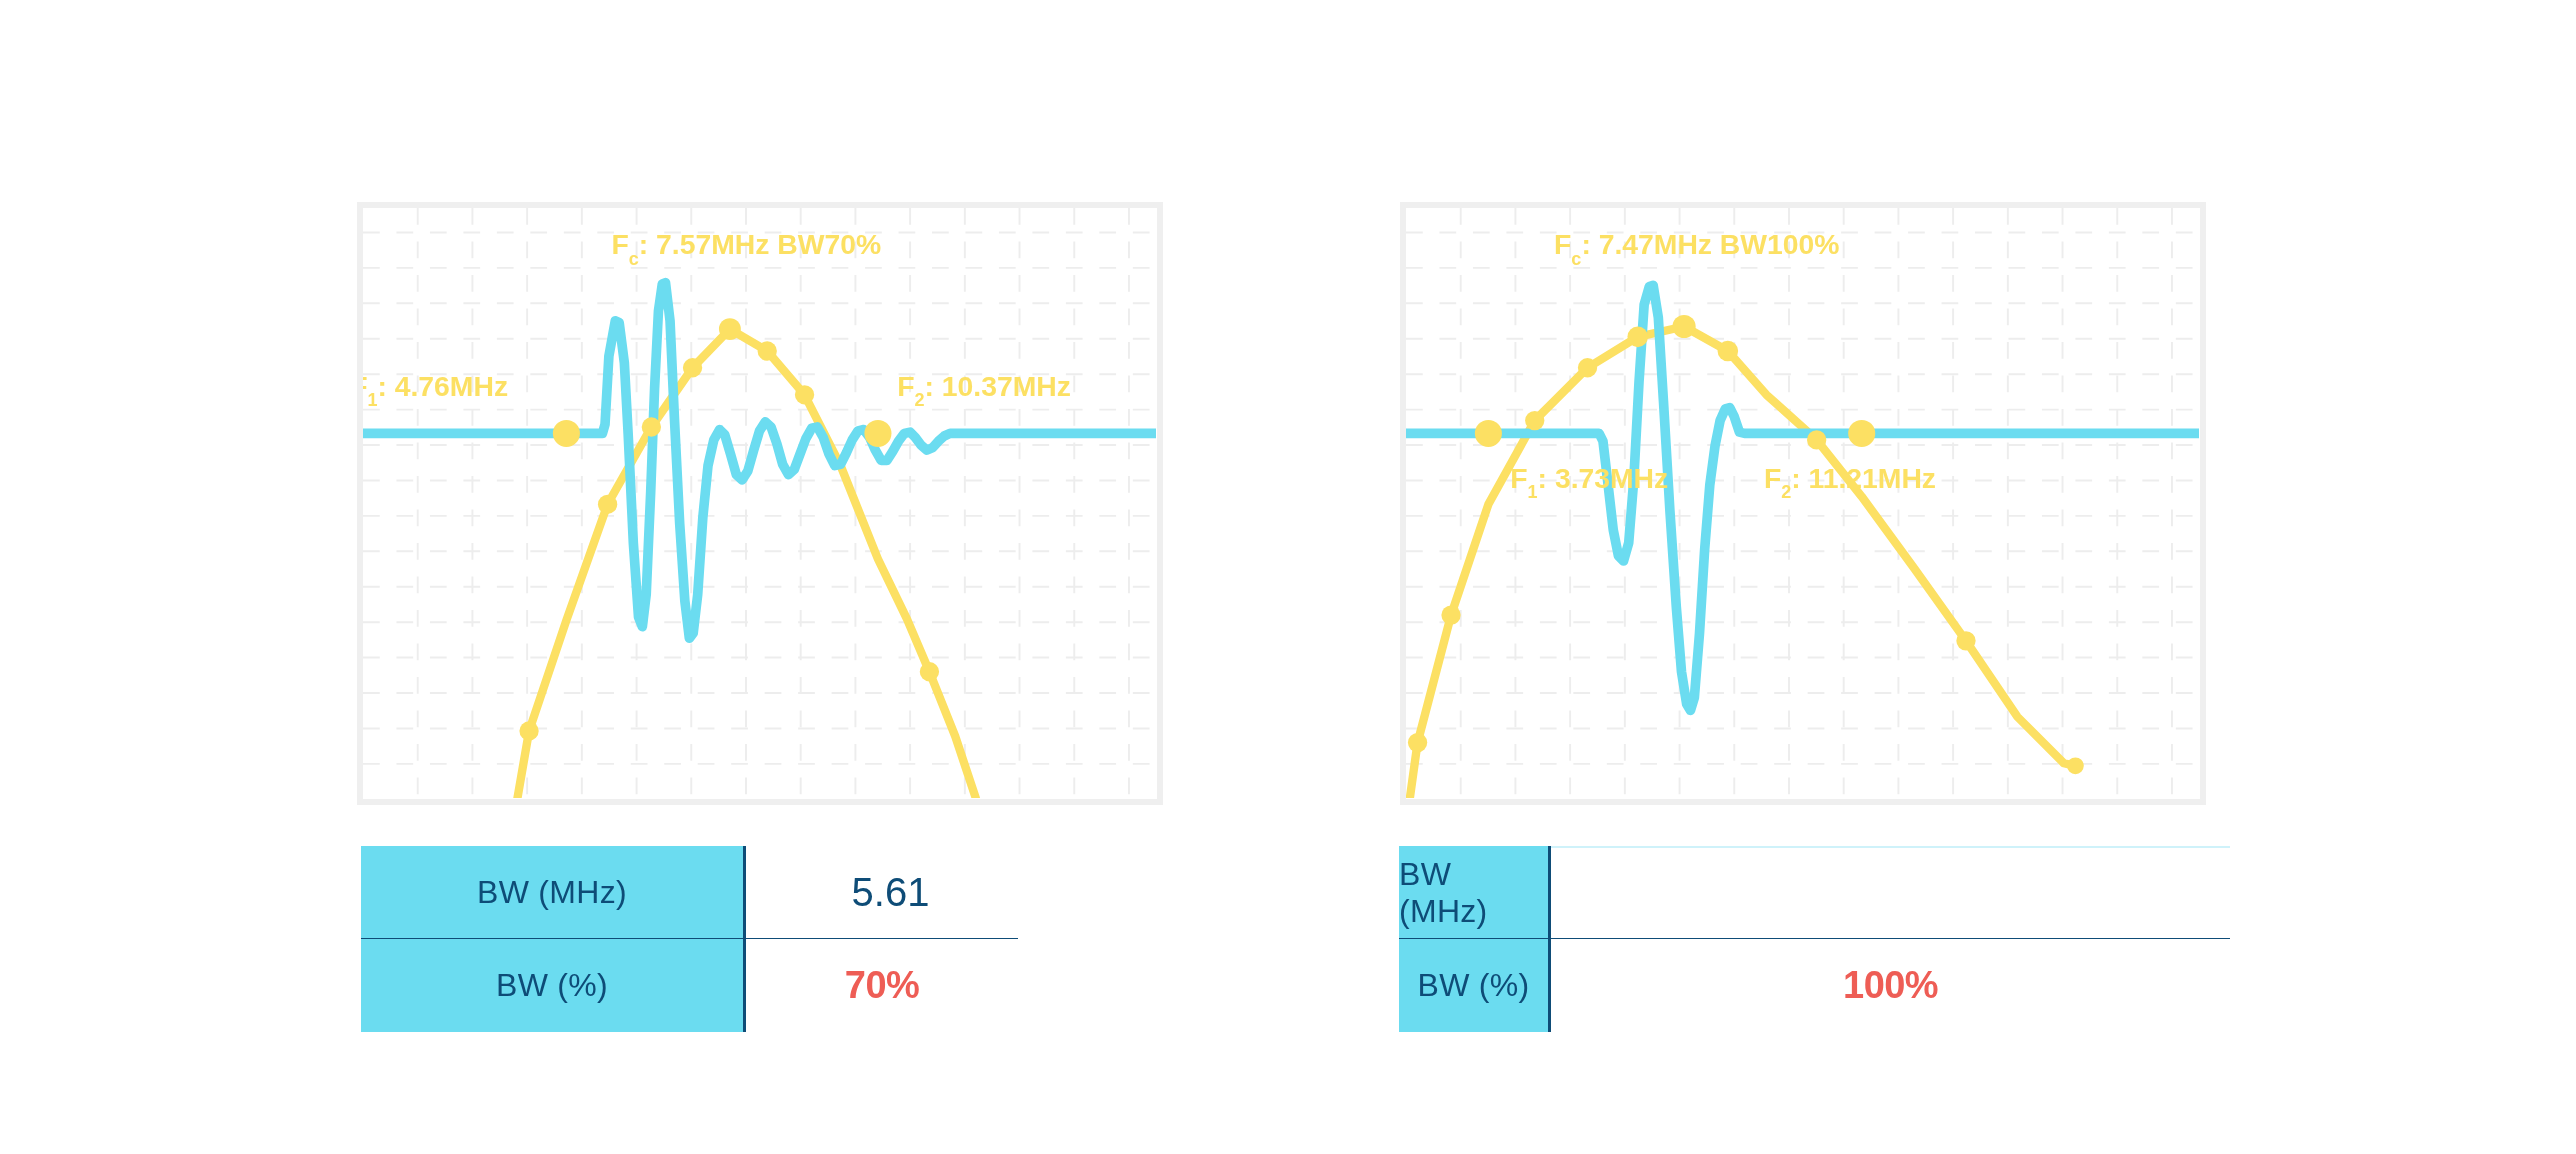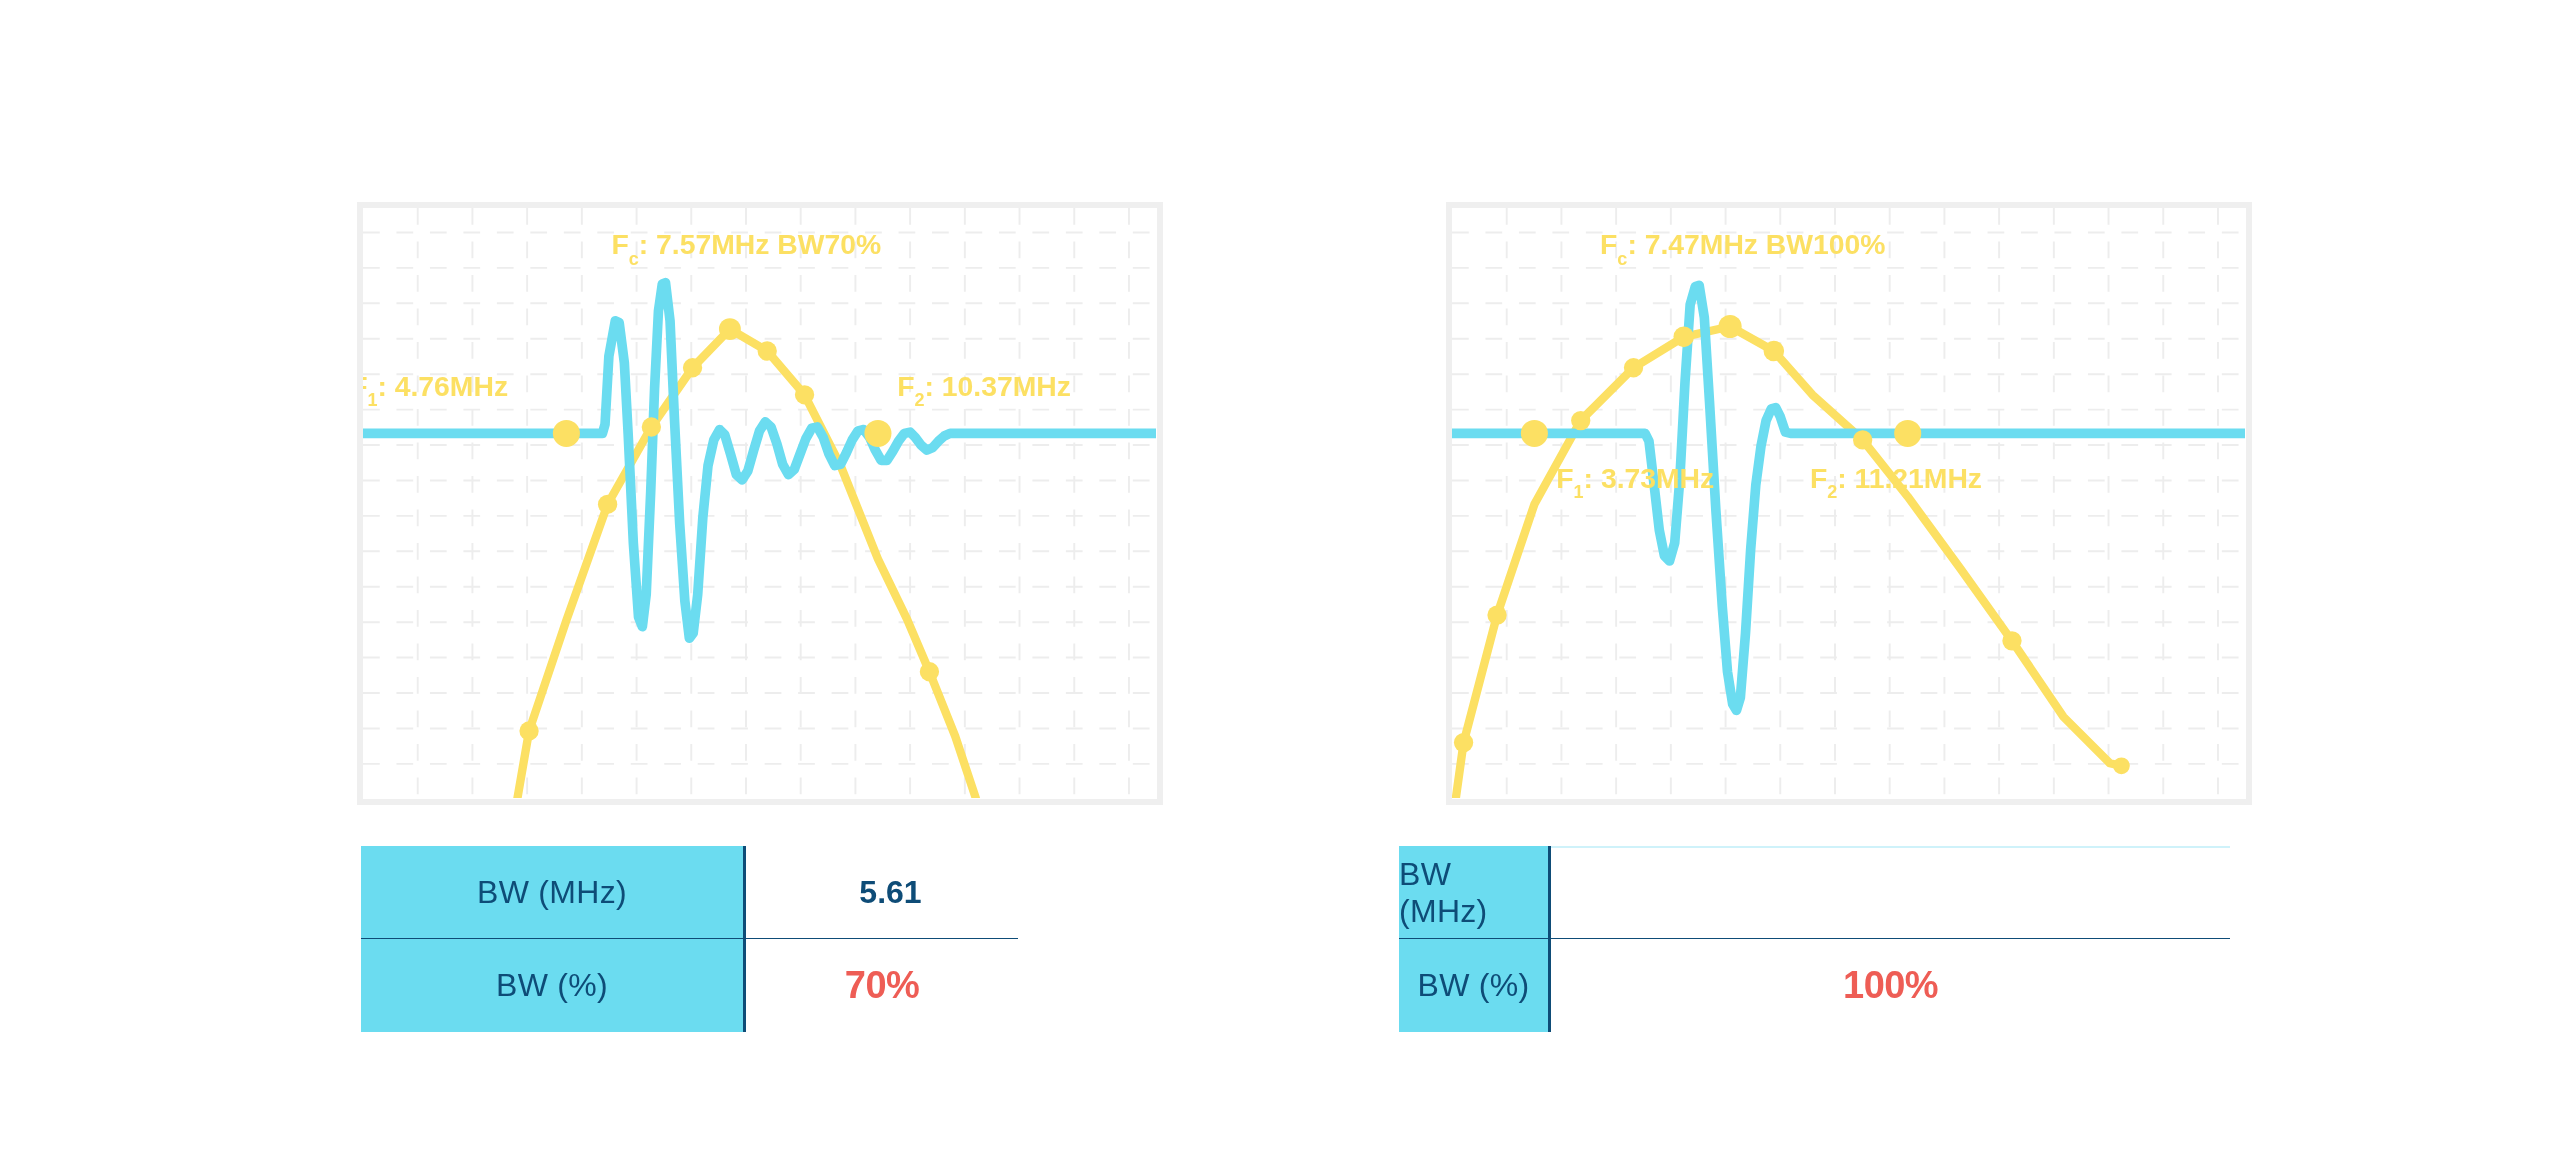--- a/index.html
+++ b/index.html
@@ -14,27 +14,27 @@
   .plotsvg{position:absolute;left:6.4px;top:6.4px;width:793px;height:590px;}
 
   .tablewrap{position:absolute;left:361px;top:846px;width:657px;height:187px;}
   .trow{position:absolute;left:0;width:657px;height:93px;display:flex;}
   .trow.r1{top:0;}
   .trow.r2{top:93px;}
   .tlabel{width:385px;height:93px;background:#6BDCF0;display:flex;align-items:center;justify-content:center;
           box-sizing:border-box;border-right:3.2px solid #0E4C77;}
   .tlabel span{color:#0E4C77;font-size:32px;font-weight:400;letter-spacing:0.3px;}
   .tvalue{flex:1;height:93px;display:flex;align-items:center;justify-content:center;background:#fff;}
-  .tvalue span.num{color:#0E4C77;font-size:32px;font-weight:700;margin-left:17px;}
+  .tvalue span.num{color:#0E4C77;font-size:40px;font-weight:400;margin-left:17px;}
   .tvalue span.pct{color:#EE5D55;font-size:38px;font-weight:bold;letter-spacing:-0.6px;}
   .rule-top{position:absolute;left:385px;top:0;width:272px;height:1.9px;background:#CFF2FA;}
   .rule-mid{position:absolute;left:0;top:92px;width:657px;height:3.9px;background:#0E4C77;}
 
   
-  .panel.right .plotwrap{left:357px;margin-left:46px;}
+  .panel.right .plotwrap{left:357px;}
   .panel.right .tablewrap{left:356px;width:831px;}
   .panel.right .trow{width:831px;}
   .panel.right .tlabel{width:152px;}
   .panel.right .rule-top{left:152px;width:679px;}
   .panel.right .rule-mid{width:831px;}
 </style>
 </head>
 <body>
 
 <div class="stage">

